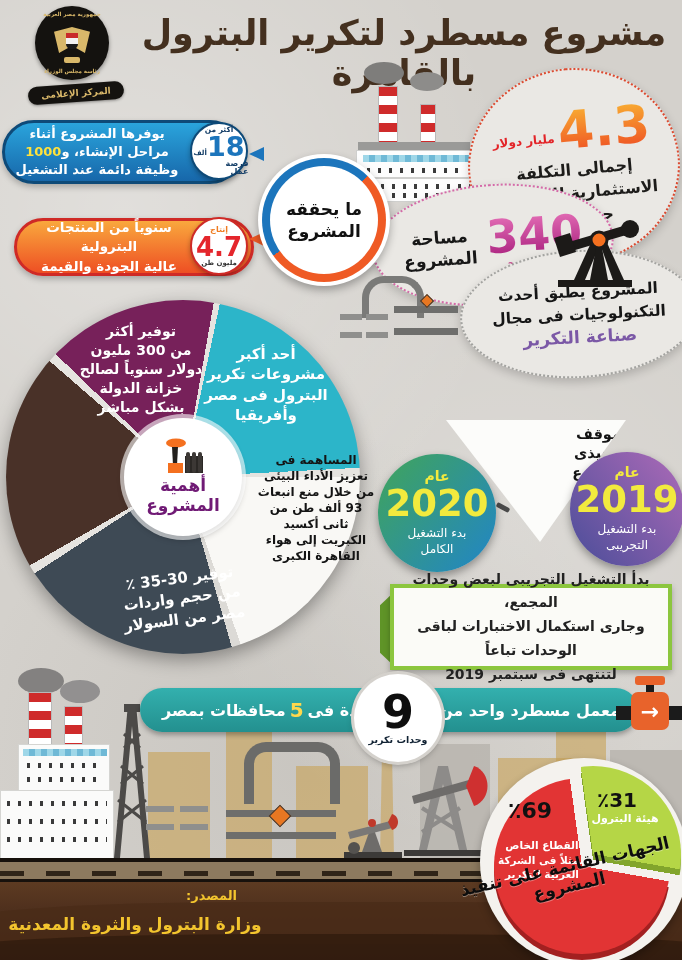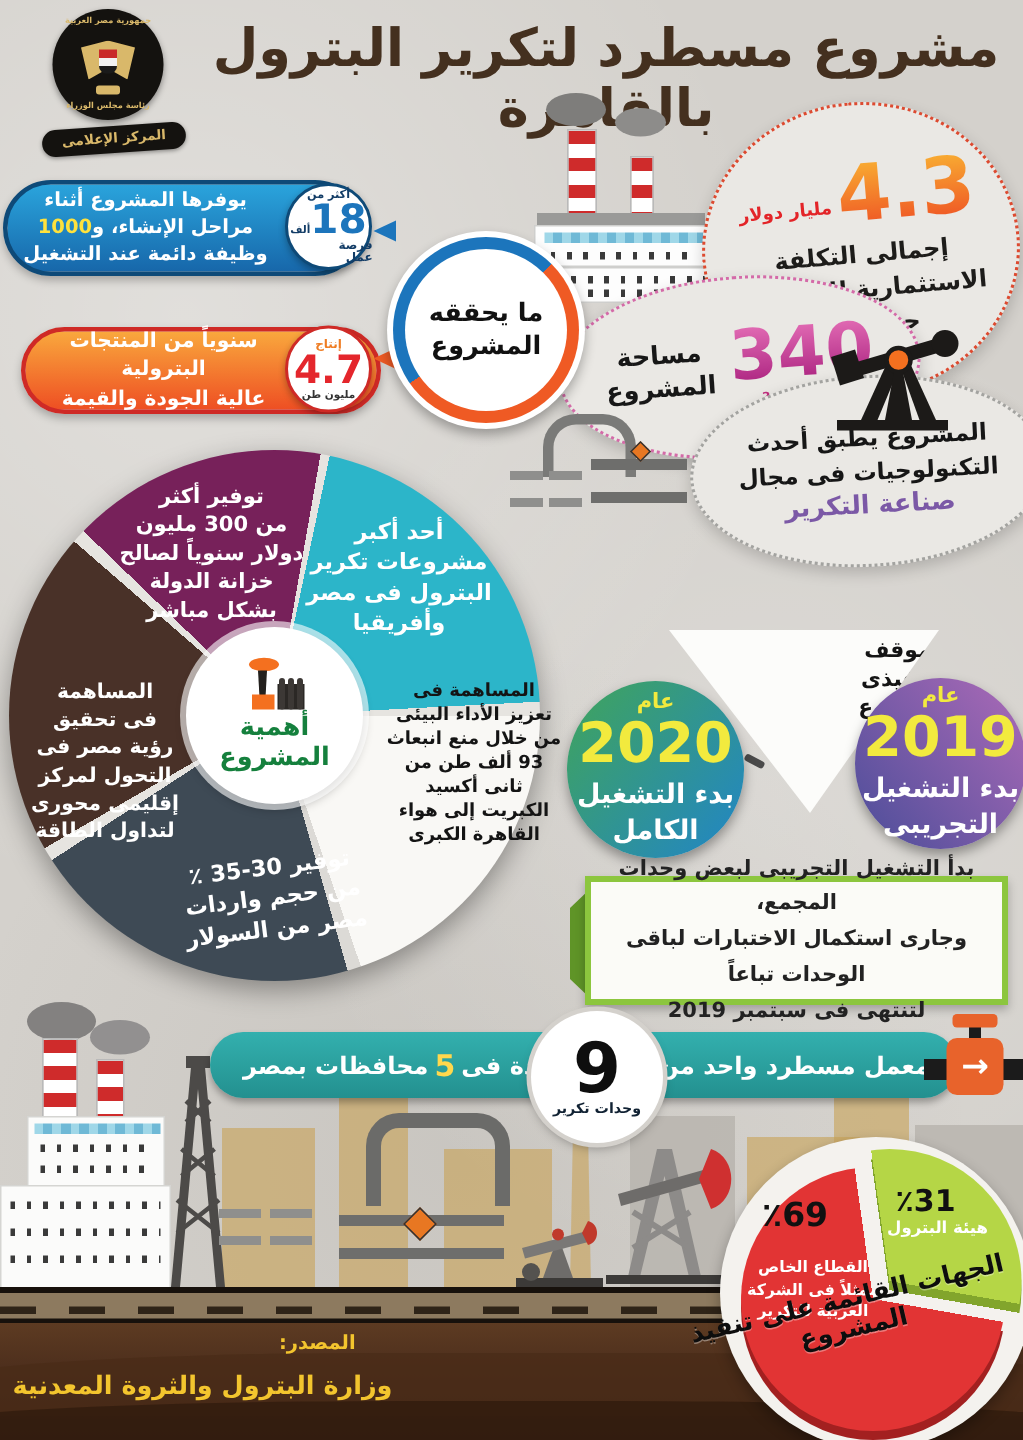--- a/index.html
+++ b/index.html
@@ -121,21 +121,21 @@
     background:conic-gradient(from 12deg,
       #2cb5c9 0 75deg,   #e6e4e0 75deg 78deg,
       #f9f8f5 78deg 149deg, #dcdad6 149deg 152deg,
       #3e4a55 152deg 225deg, #e6e4e0 225deg 228deg,
       #493128 228deg 299deg, #e6e4e0 299deg 302deg,
       #77215a 302deg 358deg, #e6e4e0 358deg 360deg);
     filter:drop-shadow(0 6px 9px rgba(0,0,0,.35)); }
   .pie-center { position:absolute; top:118px; left:118px; width:118px; height:118px; border-radius:50%;
     background:#fff; box-shadow:0 0 0 4px rgba(255,255,255,.6),0 3px 7px rgba(0,0,0,.3);
     display:flex; flex-direction:column; align-items:center; justify-content:center; gap:2px; }
-  .pie-center-label { font-size:17px; font-weight:900; color:#15803d; line-height:1.15; }
+  .pie-center-label { font-size:17px; font-weight:900; color:#701a75; line-height:1.15; }
   .slice-label { position:absolute; font-weight:900; line-height:1.35; text-align:center; }
   .sl-teal   { top:344px; left:196px; width:140px; color:#fff; font-size:15px; }
   .sl-white  { top:452px; left:256px; width:120px; color:#141414; font-size:12px; line-height:1.34; }
   .sl-slate  { top:568px; left:106px; width:152px; color:#fff; font-size:15px; transform:rotate(-7deg); }
   .sl-brown  { top:452px; left:14px;  width:112px; color:#fff; font-size:13.5px; line-height:1.38; }
   .sl-maroon { top:322px; left:76px;  width:130px; color:#fff; font-size:14px; }
 
   
   .status-tri { top:420px; left:436px; width:200px; height:122px; background:#fcfcfa;
     clip-path:polygon(5% 0,95% 0,52% 100%); filter:drop-shadow(0 3px 5px rgba(0,0,0,.3));
@@ -143,21 +143,21 @@
   .status-title { font-size:14.5px; font-weight:900; color:#141414; line-height:1.3; padding-top:5px; }
   .dash { position:absolute; width:14px; height:5px; background:#4a4a4a; border-radius:2px; }
   .ycircle { border-radius:50%; color:#fff; display:flex; flex-direction:column; align-items:center;
     justify-content:center; box-shadow:0 4px 8px rgba(0,0,0,.35); line-height:1; }
   .c2020 { top:454px; left:378px; width:118px; height:118px;
     background:linear-gradient(130deg,#3fa35f 5%,#2488bd 90%); }
   .c2019 { top:452px; left:570px; width:114px; height:114px;
     background:linear-gradient(230deg,#a869b6 5%,#54509c 90%); }
   .ylabel { font-size:14px; font-weight:900; color:#f2ea3e; }
   .yvalue { font-size:37px; font-weight:900; color:#f2ea3e; margin:2px 0 4px; }
-  .ydesc { font-size:18px; font-weight:700; color:#fff; line-height:1.3; }
+  .ydesc { font-size:12px; font-weight:400; color:#fff; line-height:1.3; }
 
   .notebox { top:584px; left:390px; width:282px; height:86px; background:#fbfbf7;
     border:4px solid #8cc63e; box-shadow:0 3px 6px rgba(0,0,0,.25);
     display:flex; align-items:center; justify-content:center; }
   .notefold { top:592px; left:380px; width:14px; height:74px; background:#5f9427;
     clip-path:polygon(100% 0,100% 100%,0 82%,0 18%); }
   .note-text { font-size:14px; font-weight:900; color:#222; line-height:1.7; }
 
   
   .banner { top:688px; left:140px; width:498px; height:44px; border-radius:22px;
@@ -357,26 +357,20 @@
   <div class="abs slice-label sl-white pre">المساهمة فى
 تعزيز الأداء البيئى
 من خلال منع انبعاث
 93 ألف طن من
 ثانى أكسيد
 الكبريت إلى هواء
 القاهرة الكبرى</div>
   <div class="abs slice-label sl-slate pre">توفير 30-35 ٪
 من حجم واردات
 مصر من السولار</div>
-  <div class="abs slice-label sl-brown pre">المساهمة
-فى تحقيق
-رؤية مصر فى
-التحول لمركز
-إقليمى محورى
-لتداول الطاقة</div>
   <div class="abs slice-label sl-maroon pre">توفير أكثر
 من 300 مليون
 دولار سنوياً لصالح
 خزانة الدولة
 بشكل مباشر</div>
 
   <div class="abs status-tri">
     <div class="status-title pre ctr">الموقف
 التنفيذى
 للمشروع</div>

